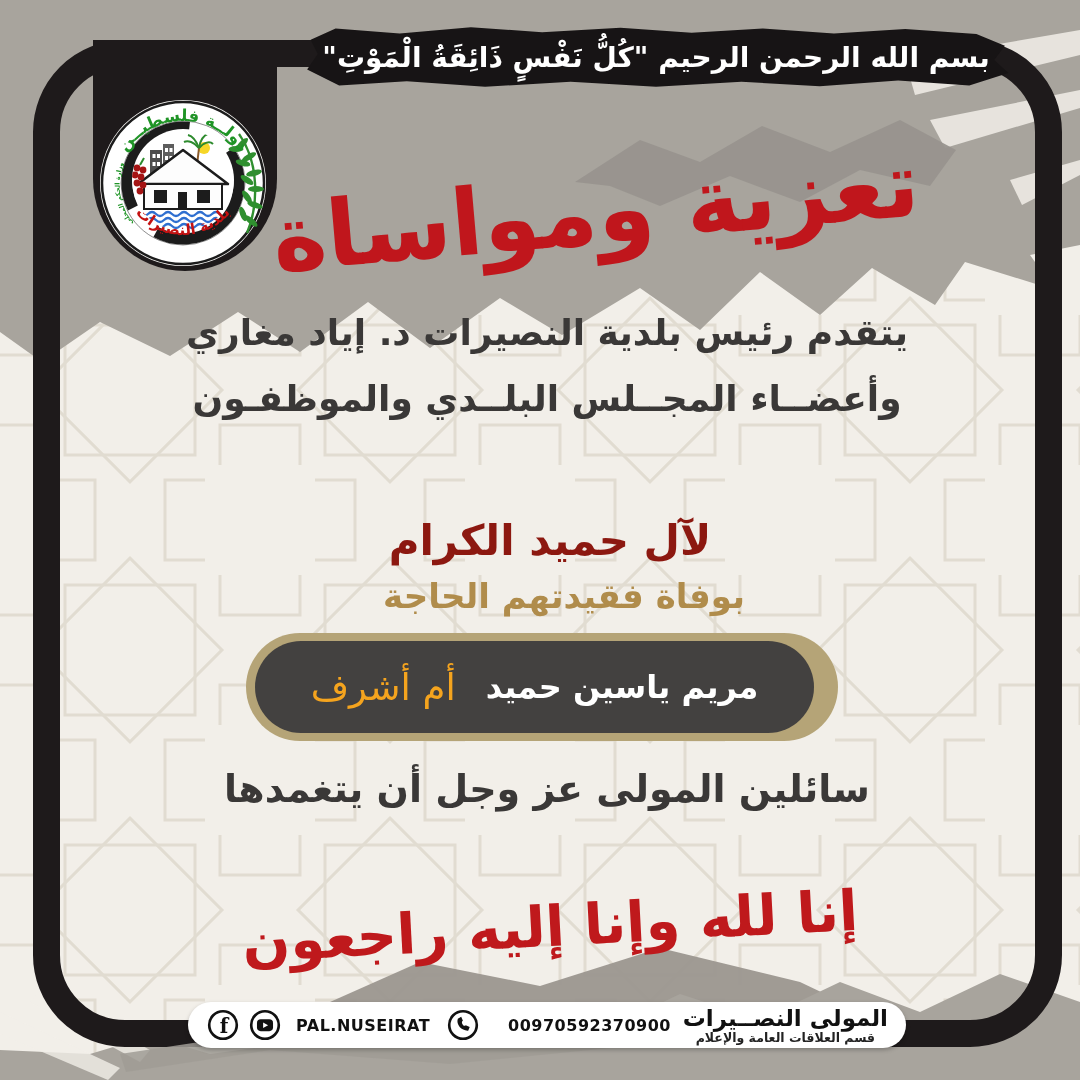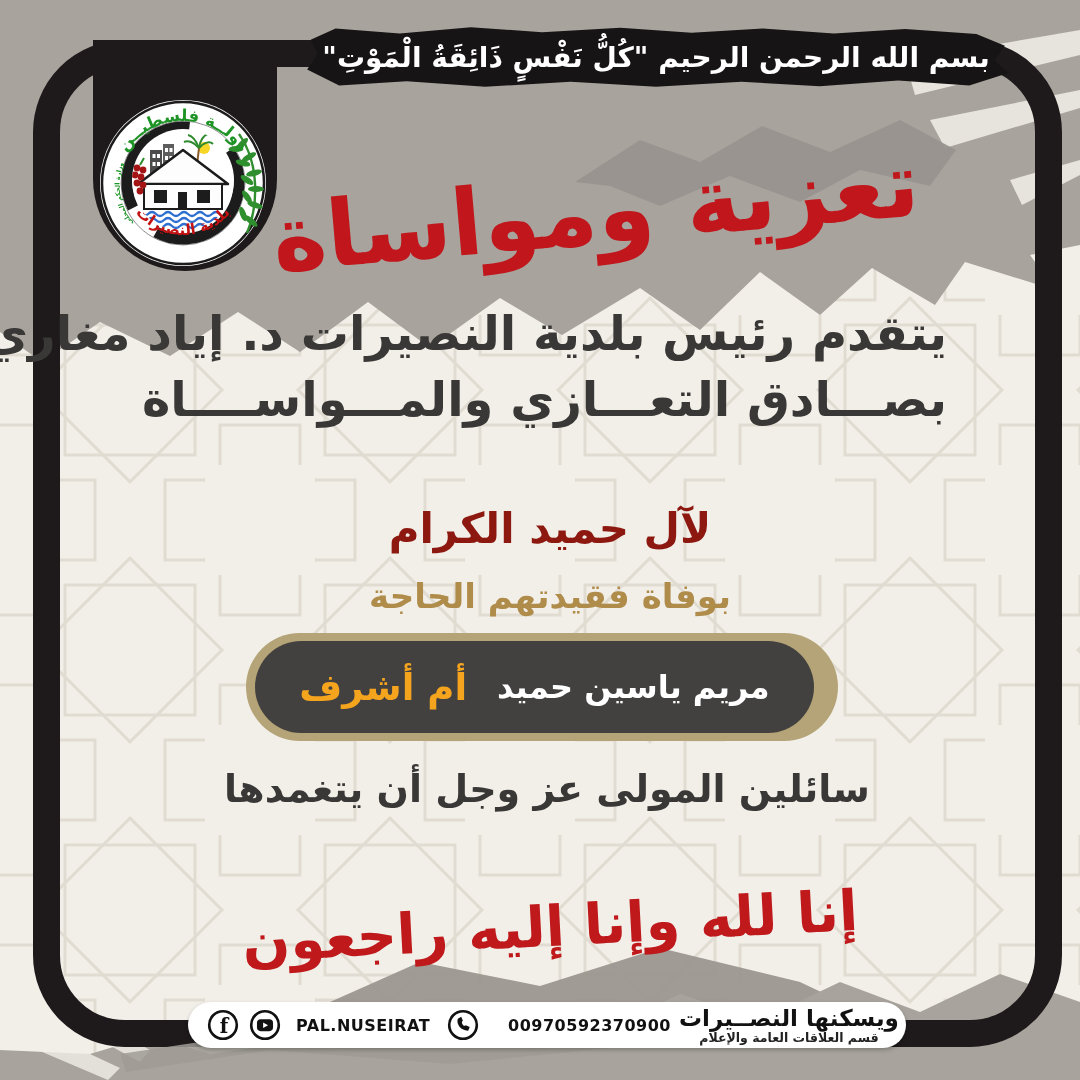--- a/index.html
+++ b/index.html
@@ -33,41 +33,41 @@
     left:100px;top:100px;width:166px;height:166px;border-radius:50%;
     background:#fbfaf8;z-index:3;
   }
   .title{
     left:280px;top:128px;width:640px;height:168px;line-height:168px;z-index:2;
     color:#c0161c;font-size:92px;font-weight:bold;text-align:center;
     direction:rtl;white-space:nowrap;transform:rotate(-5deg);
   }
   .para{
     left:147px;top:300px;width:800px;z-index:2;text-align:center;direction:rtl;
-    color:#3a3837;font-size:48px;font-weight:bold;line-height:66px;white-space:nowrap;
+    color:#3a3837;font-size:36px;font-weight:bold;line-height:66px;white-space:nowrap;
   }
   .family{
-    left:240px;top:504px;width:620px;z-index:2;text-align:center;direction:rtl;
+    left:240px;top:516px;width:620px;z-index:2;text-align:center;direction:rtl;
     color:#8c1810;font-size:42px;font-weight:bold;
   }
   .event{
-    left:240px;top:576px;width:620px;z-index:2;text-align:center;direction:rtl;
+    left:254px;top:576px;width:620px;z-index:2;text-align:center;direction:rtl;
     color:#b08c4b;font-size:34px;font-weight:bold;
   }
   .pill-outer{
     left:246px;top:633px;width:592px;height:108px;background:#b5a477;
     border-radius:54px;z-index:2;
   }
   .pill-inner{
     position:absolute;left:9px;top:8px;width:559px;height:92px;background:#434140;
     border-radius:46px;display:flex;align-items:center;justify-content:center;
     gap:30px;direction:rtl;white-space:nowrap;
   }
   .pill-name{color:#ffffff;font-size:32px;font-weight:bold;}
-  .pill-kunya{color:#f5a41e;font-size:37px;font-weight:bold;}
+  .pill-kunya{color:#f5a41e;font-size:37px;font-weight:normal;}
   .prayer{
     left:147px;top:758px;width:800px;z-index:2;text-align:center;direction:rtl;
     color:#3a3837;font-size:38px;font-weight:bold;line-height:62px;white-space:nowrap;
   }
   .istirja{
     left:170px;top:868px;width:760px;height:118px;line-height:118px;z-index:2;
     color:#bf191c;font-size:56px;font-weight:bold;text-align:center;
     direction:rtl;white-space:nowrap;transform:rotate(-3deg);
   }
   .footer-pill{
@@ -226,21 +226,21 @@
     <text font-size="6.5" font-weight="bold" fill="#1f9426" text-anchor="middle" font-family="DejaVu Sans, sans-serif">
       <textPath href="#arcLeft" startOffset="50%">وزارة الحكم المحلي</textPath>
     </text>
   </svg>
 </div>
 
 <div class="abs title">تعزية ومواساة</div>
 
 <div class="abs para">
   <div>يتقدم رئيس بلدية النصيرات د. إياد مغاري</div>
-  <div>بصـــادق التعـــازي والمـــواســــاة</div>
+  <div>وأعضــاء المجــلس البلــدي والموظفـون</div>
 </div>
 
 <div class="abs family">لآل حميد الكرام</div>
 <div class="abs event">بوفاة فقيدتهم الحاجة</div>
 
 <div class="abs pill-outer">
   <div class="pill-inner">
     <span class="pill-name">مريم ياسين حميد</span>
     <span class="pill-kunya">أم أشرف</span>
   </div>
@@ -262,16 +262,16 @@
     <rect x="9.5" y="12" width="17" height="12.5" rx="4" fill="#111"></rect>
     <polygon points="16,15.4 16,21.1 21.3,18.25" fill="#fff"></polygon>
   </svg>
   <span class="footer-handle">PAL.NUSEIRAT</span>
   <svg class="icon" width="34" height="34" viewBox="0 0 36 36">
     <circle cx="18" cy="18" r="14.6" fill="none" stroke="#111" stroke-width="2.8"></circle>
     <path d="M12.5,11.5 c-2.2,6.5 4.5,13 11,12.5 l1.6,-3.8 -4.2,-2 c-1,1.1 -2.4,0.8 -3.4,-1 -1,-1.8 -0.8,-3.2 0.4,-3.8 l-1.8,-4.2 z" fill="#111"></path>
   </svg>
   <span class="footer-phone">00970592370900</span>
   <div class="footer-ar">
-    <div class="footer-muni">ويسكنها النصــيرات</div>
+    <div class="footer-muni">المولى النصــيرات</div>
     <div class="footer-dept">قسم العلاقات العامة والإعلام</div>
   </div>
 </div>
 
 </body></html>

